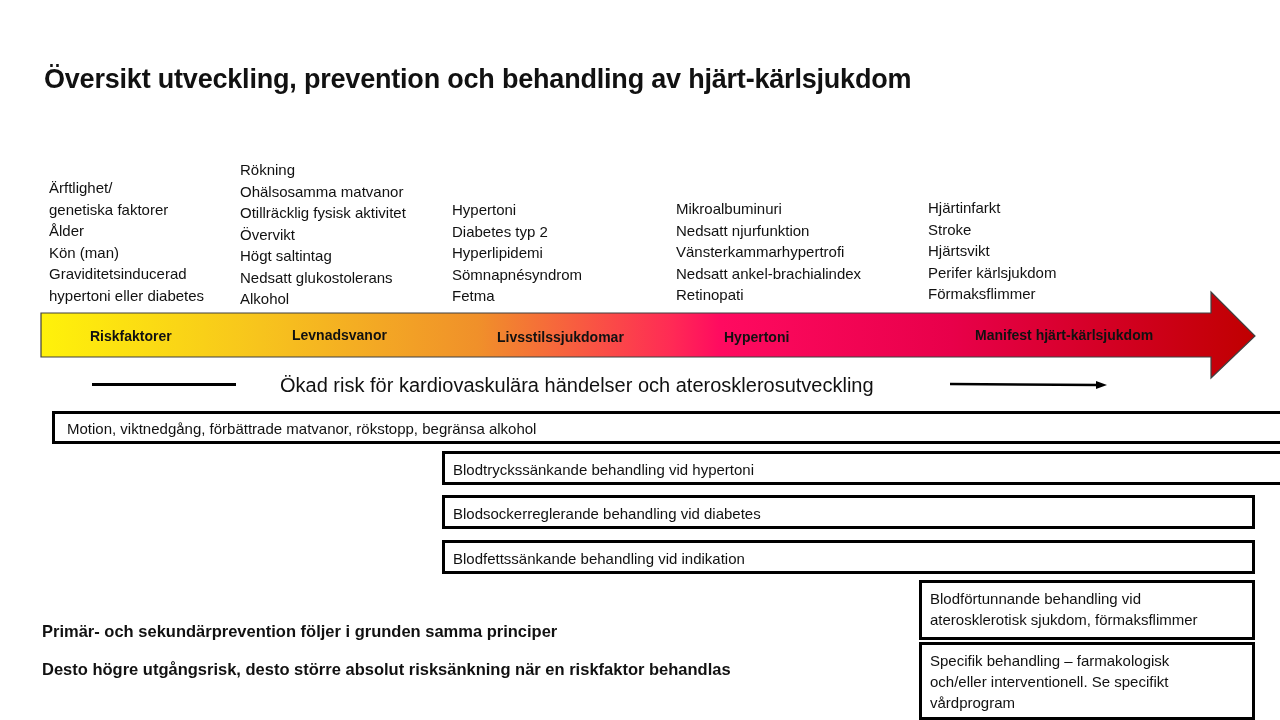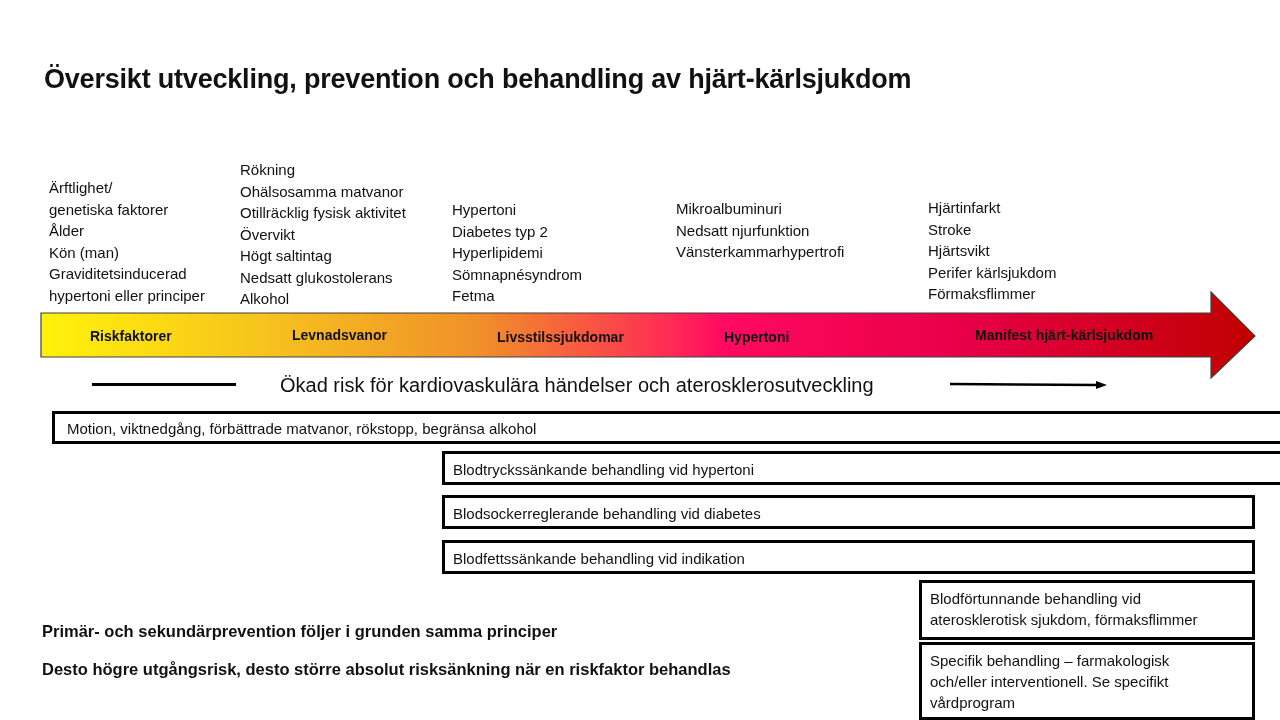--- a/index.html
+++ b/index.html
@@ -19,21 +19,21 @@
 <body>
 
 <div class="abs title">Översikt utveckling, prevention och behandling av hjärt-kärlsjukdom</div>
 
 <div class="abs col" style="left:49px; top:177px;">
   <div>Ärftlighet/</div>
   <div>genetiska faktorer</div>
   <div>Ålder</div>
   <div>Kön (man)</div>
   <div>Graviditetsinducerad</div>
-  <div>hypertoni eller principer</div>
+  <div>hypertoni eller diabetes</div>
 </div>
 
 <div class="abs col" style="left:240px; top:159px;">
   <div>Rökning</div>
   <div>Ohälsosamma matvanor</div>
   <div>Otillräcklig fysisk aktivitet</div>
   <div>Övervikt</div>
   <div>Högt saltintag</div>
   <div>Nedsatt glukostolerans</div>
   <div>Alkohol</div>
@@ -44,20 +44,22 @@
   <div>Diabetes typ 2</div>
   <div>Hyperlipidemi</div>
   <div>Sömnapnésyndrom</div>
   <div>Fetma</div>
 </div>
 
 <div class="abs col" style="left:676px; top:198px;">
   <div>Mikroalbuminuri</div>
   <div>Nedsatt njurfunktion</div>
   <div>Vänsterkammarhypertrofi</div>
+  <div>Nedsatt ankel-brachialindex</div>
+  <div>Retinopati</div>
 </div>
 
 <div class="abs col" style="left:928px; top:197px;">
   <div>Hjärtinfarkt</div>
   <div>Stroke</div>
   <div>Hjärtsvikt</div>
   <div>Perifer kärlsjukdom</div>
   <div>Förmaksflimmer</div>
 </div>
 

